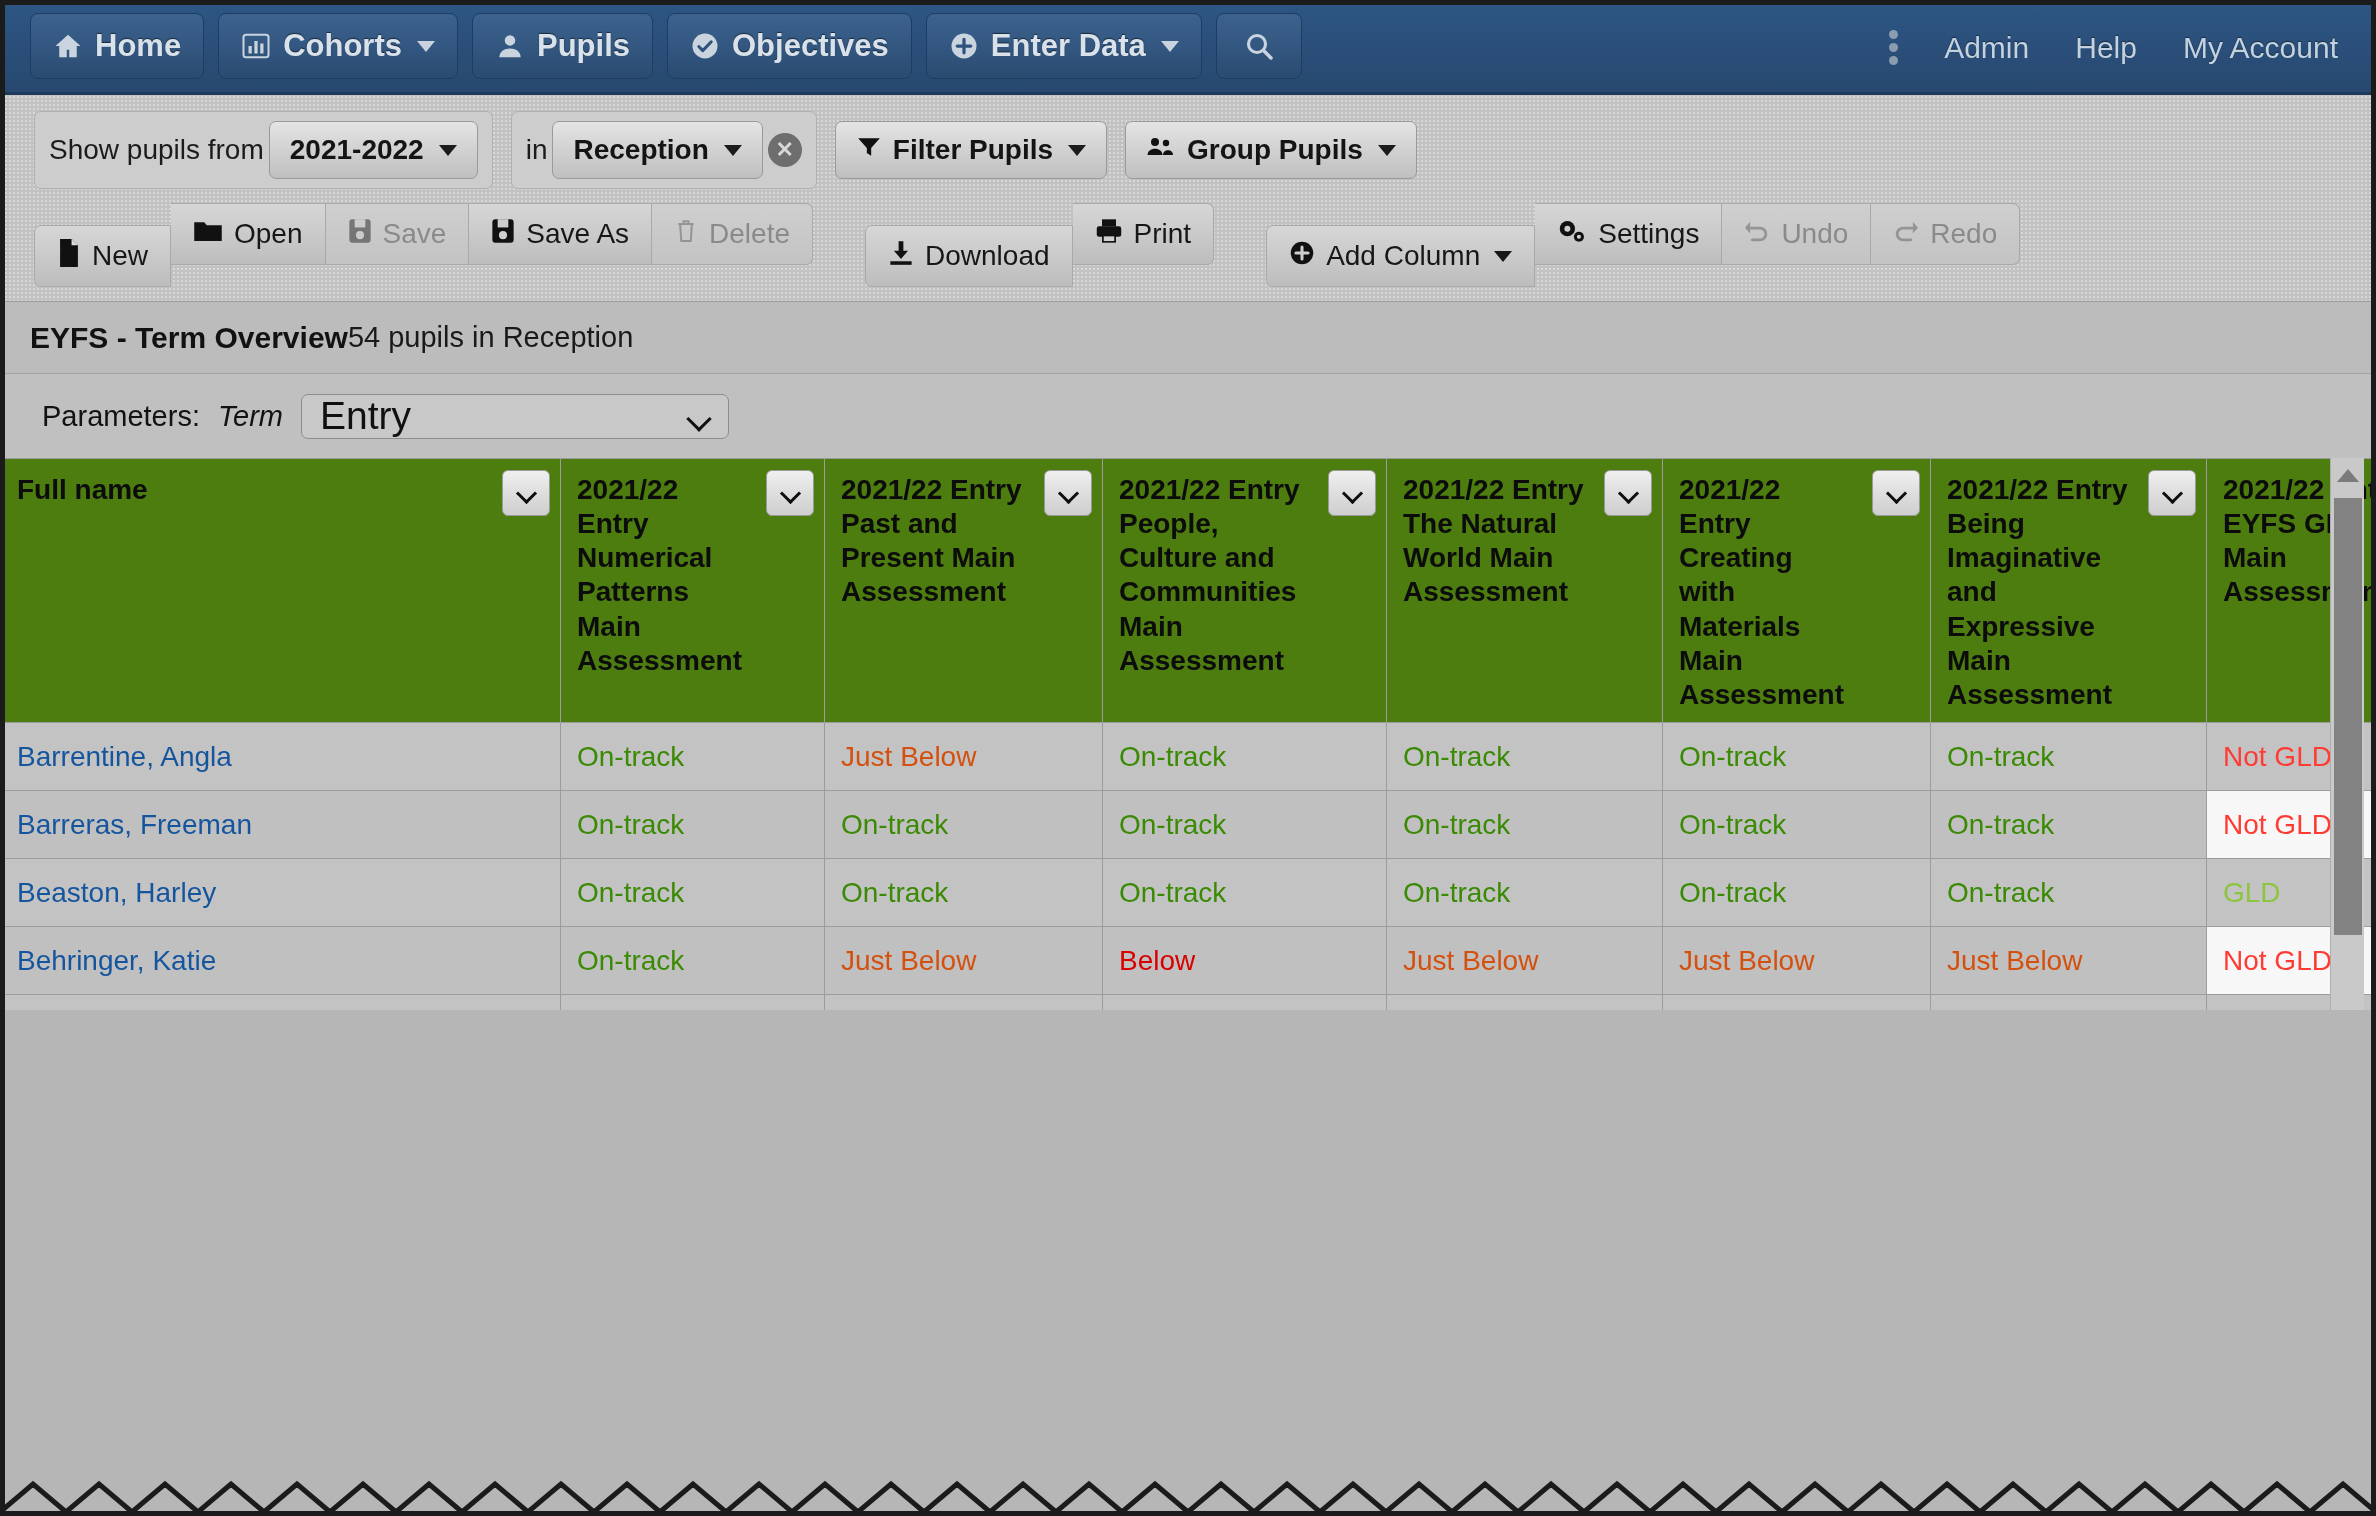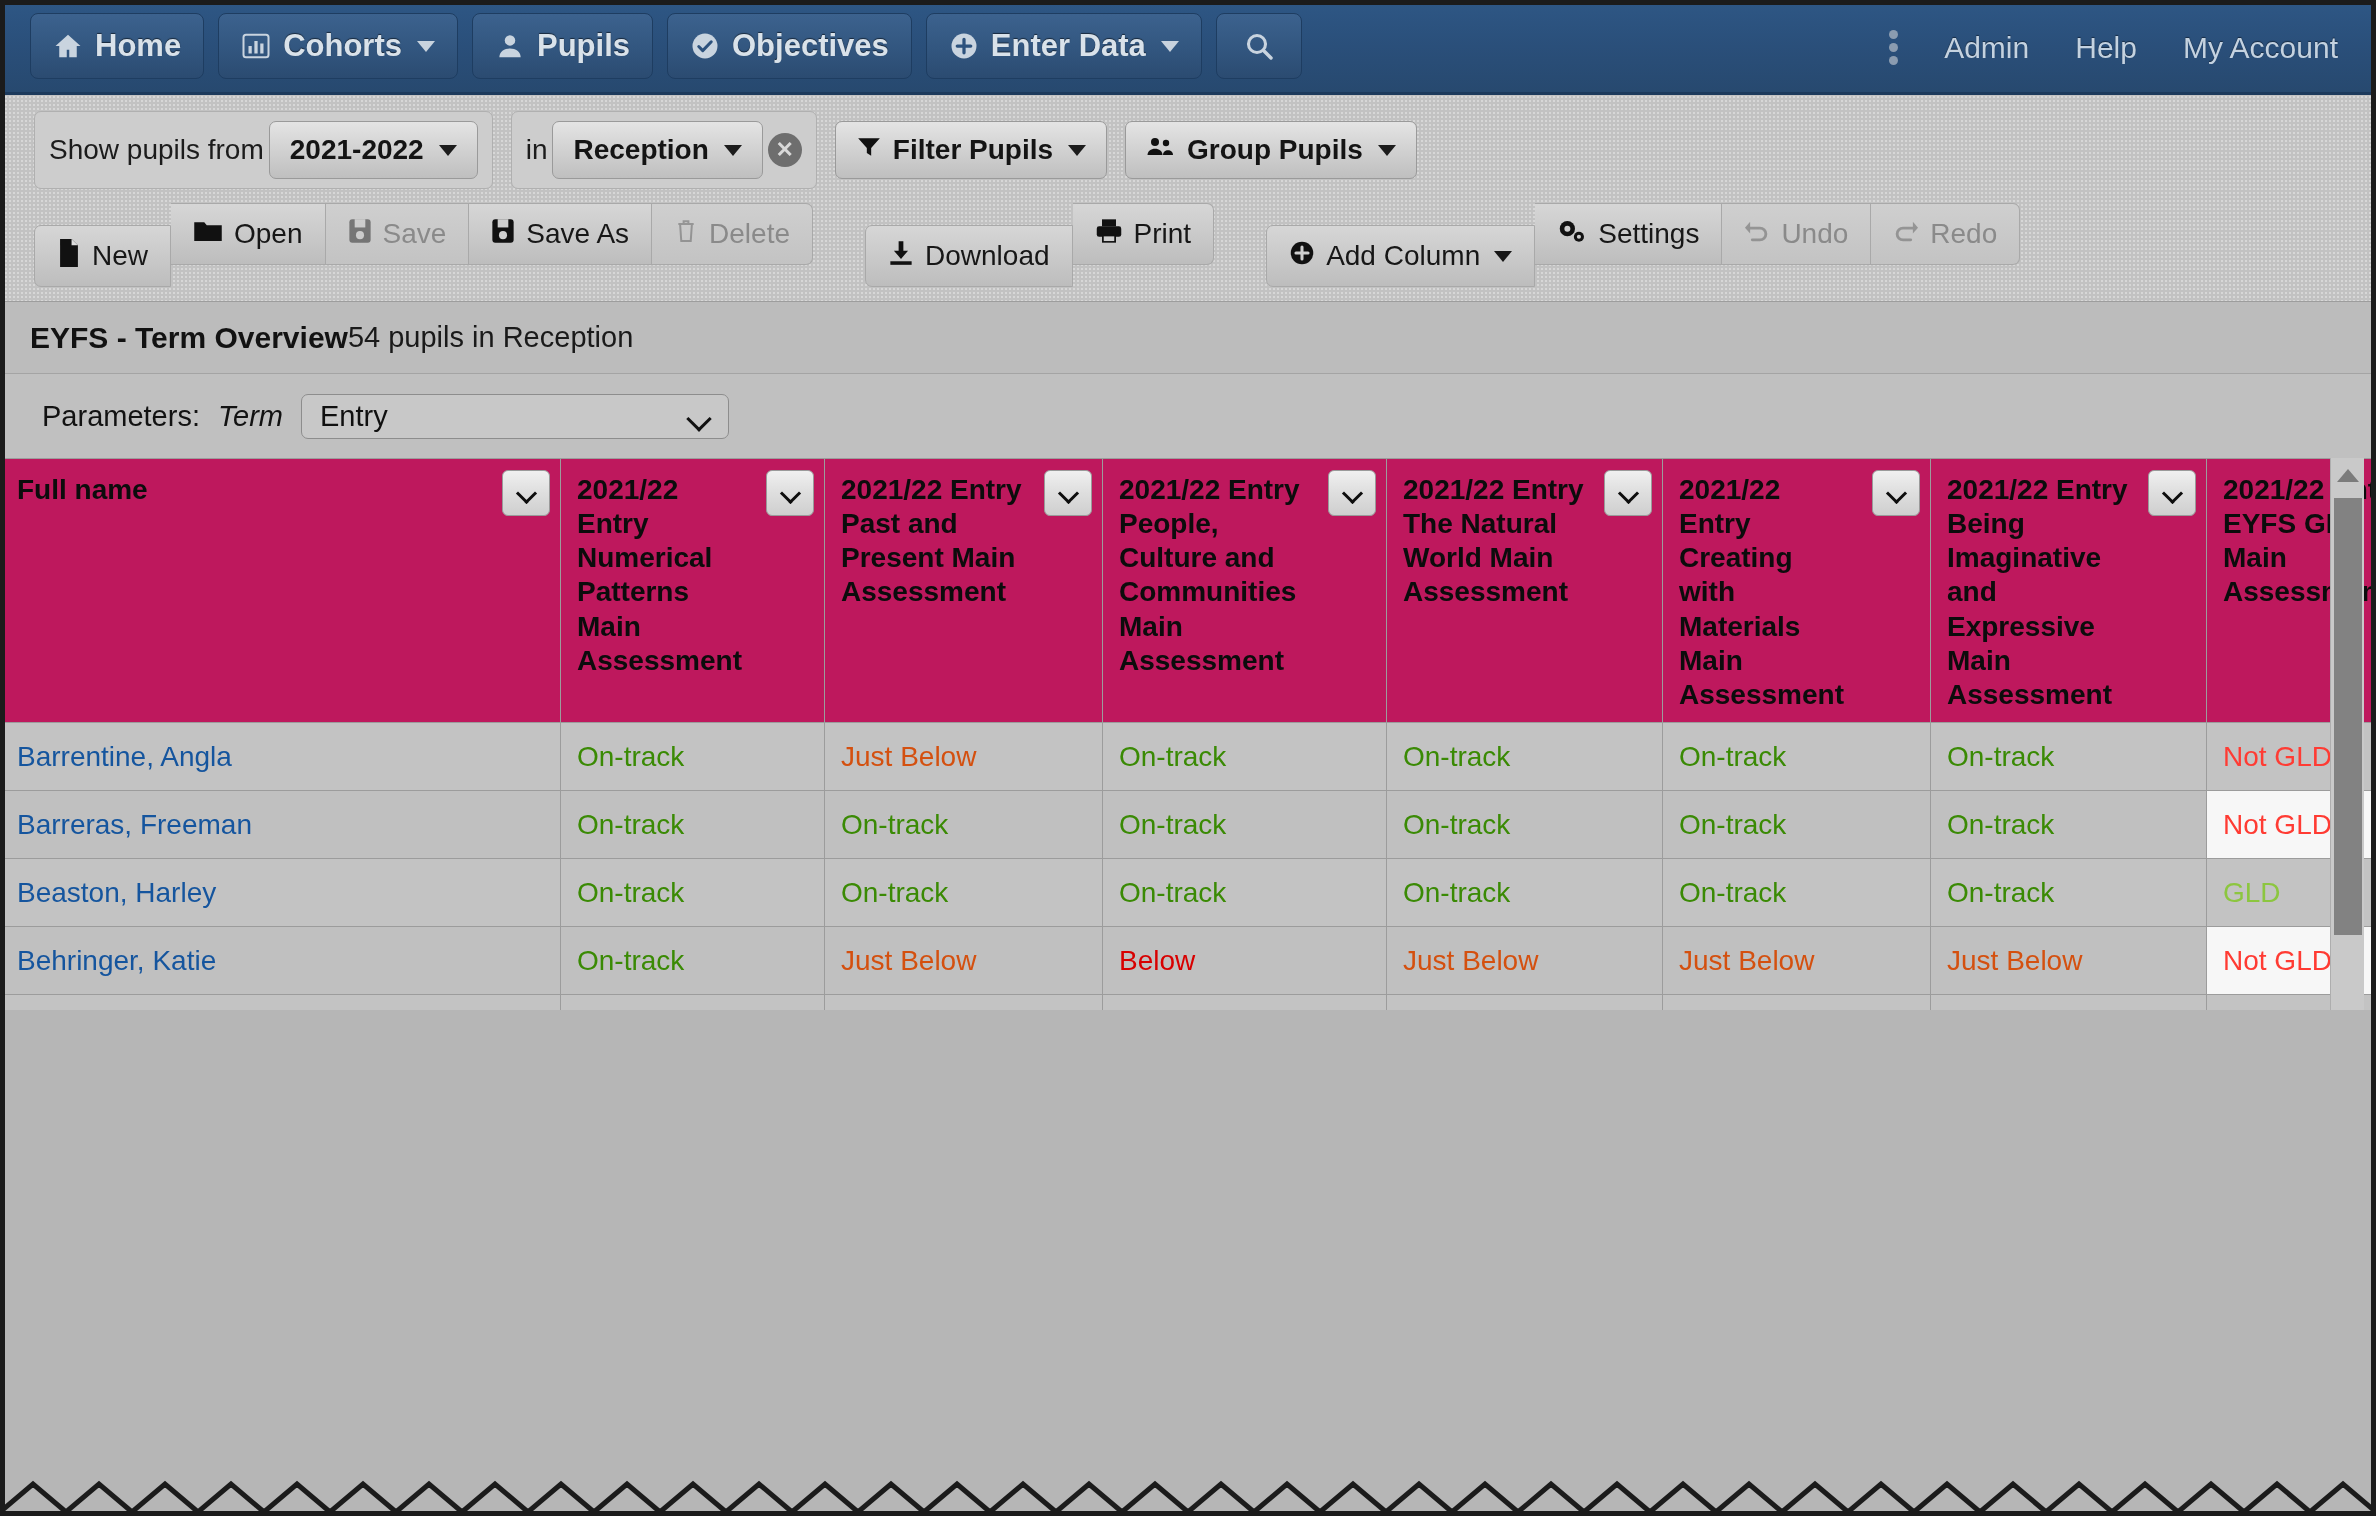--- a/index.html
+++ b/index.html
@@ -149,21 +149,21 @@
   }
   .params-label { font-size: 29px; font-weight: normal; color: #121212; }
   .params-term { font-size: 29px; color: #121212; font-style: italic; }
   .select-box {
     width: 428px; height: 45px;
     background: #c8c8c8;
     border: 1px solid #8d8d8d;
     border-radius: 7px;
     display: flex; align-items: center; justify-content: space-between;
     padding: 0 18px;
-    font-size: 29px; color: #101010;
+    font-size: 39px; color: #101010;
     cursor: pointer;
   }
   .chev {
     width: 22px; height: 13px; position: relative;
   }
   .chev::before {
     content: ""; position: absolute; left: 2px; top: 0;
     width: 15px; height: 15px;
     border-right: 3px solid #111; border-bottom: 3px solid #111;
     transform: rotate(45deg);
@@ -182,21 +182,21 @@
     width: 2342px;
   }
   table.grid th, table.grid td {
     border: 1px solid #9c9c9c;
     text-align: left;
     vertical-align: top;
     padding: 14px 16px 10px 16px;
     font-size: 28px;
   }
   table.grid th {
-    background: #be185d;
+    background: #4d7c0f;
     height: 204px;
     vertical-align: top;
     position: relative;
     font-weight: bold;
     color: #0c0c0c;
     line-height: 1.22;
   }
   th .hdr-title { padding-right: 58px; }
   th .hdr-btn {
     position: absolute; top: 11px; right: 10px;

